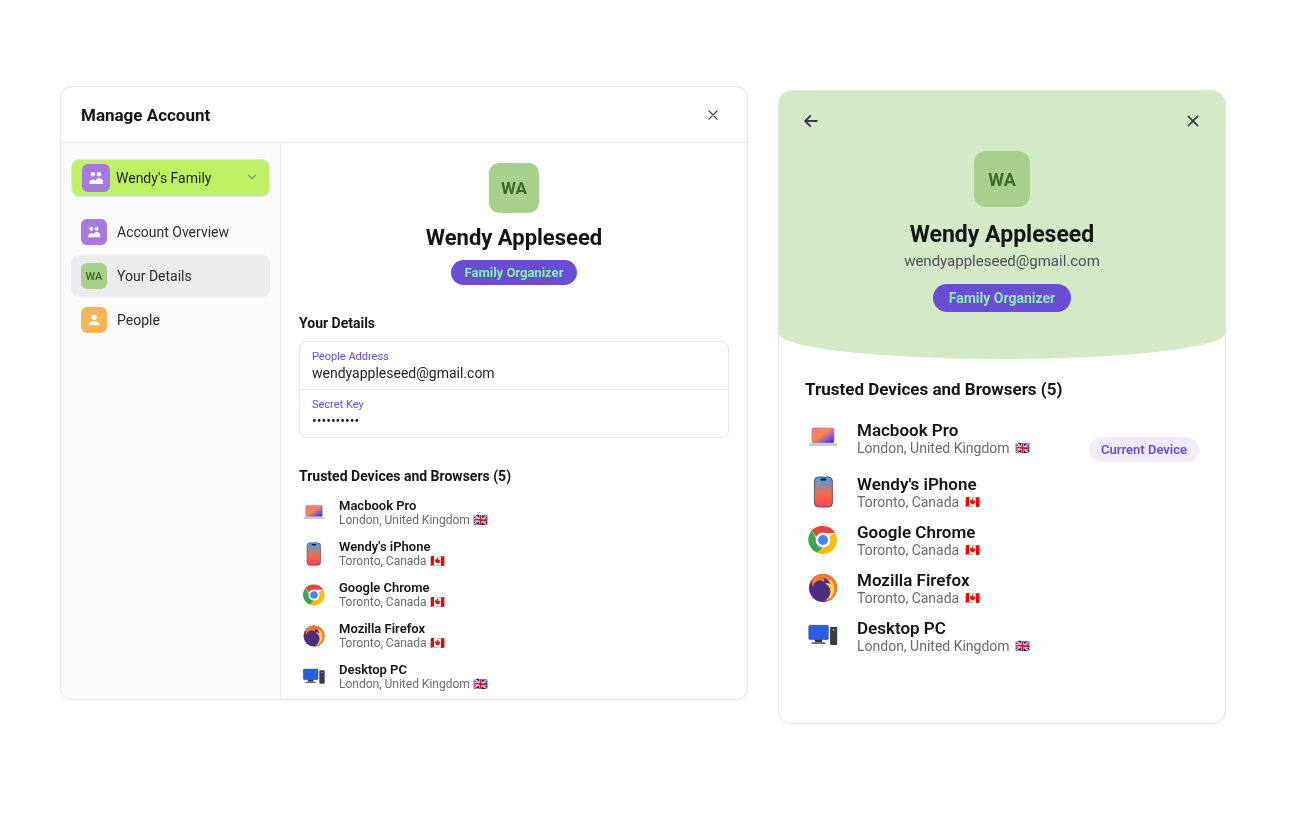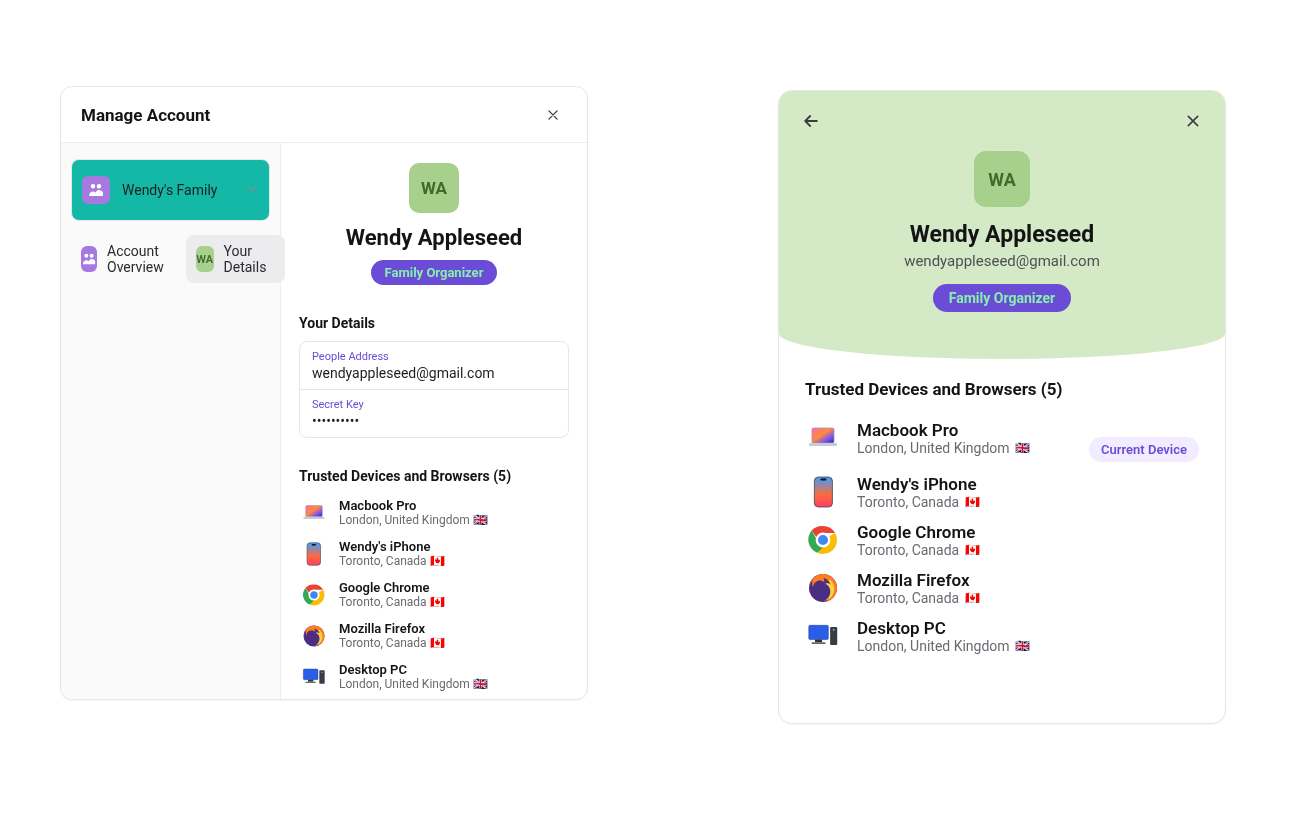--- a/index.html
+++ b/index.html
@@ -9,21 +9,21 @@
     width: 1300px;
     height: 817px;
     overflow: hidden;
   }
 
   
   .panel-desktop {
     position: absolute;
     top: 86px;
     left: 60px;
-    width: 528px;
+    width: 688px;
     height: 614px;
     background: #ffffff;
     border: 1px solid #e5e6ea;
     border-radius: 12px;
     overflow: hidden;
     box-shadow: 0 1px 2px rgba(0,0,0,0.04);
   }
   .panel-desktop .header {
     display: flex;
     align-items: center;
@@ -53,38 +53,38 @@
   
   .sidebar {
     width: 220px;
     background: #fafafb;
     border-right: 1px solid #ededf0;
     padding: 16px 10px;
   }
   .family-select {
     display: flex;
     align-items: center;
-    gap: 12px;
-    background: #14b8a6;
+    gap: 6px;
+    background: #bef264;
     border: 1px solid #e5e6ea;
     border-radius: 8px;
-    padding: 16px 10px;
+    padding: 4px 10px;
     cursor: pointer;
   }
   .family-select .chev { margin-left: auto; color: #8b8b93; }
   .family-icon {
     width: 28px; height: 28px;
     background: #a579df;
     border-radius: 6px;
     display: flex; align-items: center; justify-content: center;
   }
   .family-icon svg { width: 18px; height: 18px; fill: #fff; }
   .family-select .label { font-size: 14px; color: #1e1e20; }
 
-  .nav { margin-top: 14px; display: flex; flex-direction: row; gap: 2px; }
+  .nav { margin-top: 14px; display: flex; flex-direction: column; gap: 2px; }
   .nav-item {
     display: flex; align-items: center; gap: 10px;
     padding: 8px 10px;
     border-radius: 8px;
     cursor: pointer;
     font-size: 14px;
     color: #2b2b2e;
   }
   .nav-item.active {
     background: #ececef;
@@ -319,20 +319,28 @@
             <svg viewBox="0 0 24 24">
                 <path d="M8 10a3 3 0 1 0 0-6 3 3 0 0 0 0 6zm8 0a3 3 0 1 0 0-6 3 3 0 0 0 0 6zM3 19c0-2.8 2.2-5 5-5s5 2.2 5 5v1H3v-1zm10 1v-1c0-1.4-.5-2.7-1.3-3.7A5 5 0 0 1 21 19v1h-8z"></path>
               </svg>
           </div>
           <span>Account Overview</span>
         </div>
         <div class="nav-item active">
           <div class="nav-icon green">WA</div>
           <span>Your Details</span>
         </div>
+        <div class="nav-item">
+          <div class="nav-icon orange">
+            <svg viewBox="0 0 24 24">
+                <path d="M12 12a4 4 0 1 0 0-8 4 4 0 0 0 0 8zm0 2c-3.3 0-8 1.7-8 5v1h16v-1c0-3.3-4.7-5-8-5z"></path>
+              </svg>
+          </div>
+          <span>People</span>
+        </div>
       </div>
     </div>
 
     <div class="main">
       <div class="profile-head">
         <div class="avatar">WA</div>
         <div class="name">Wendy Appleseed</div>
         <div class="role-badge">Family Organizer</div>
       </div>
 

